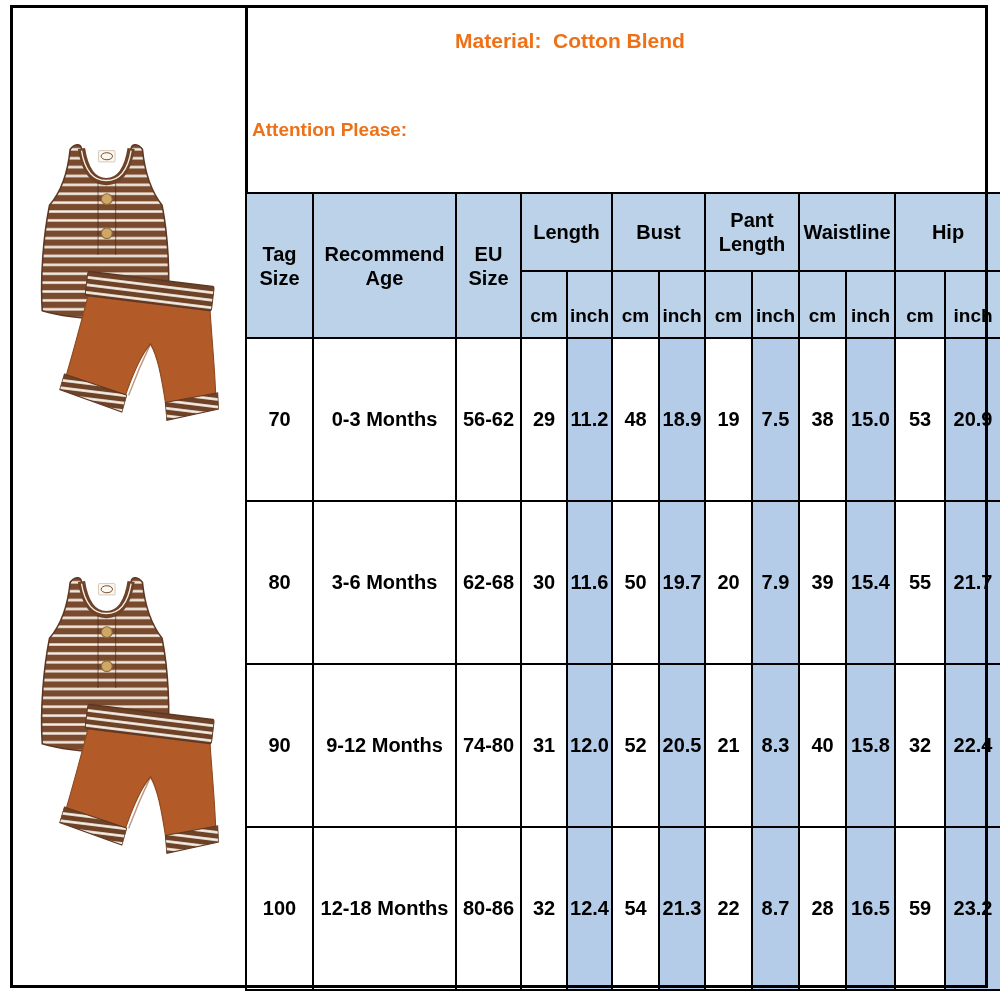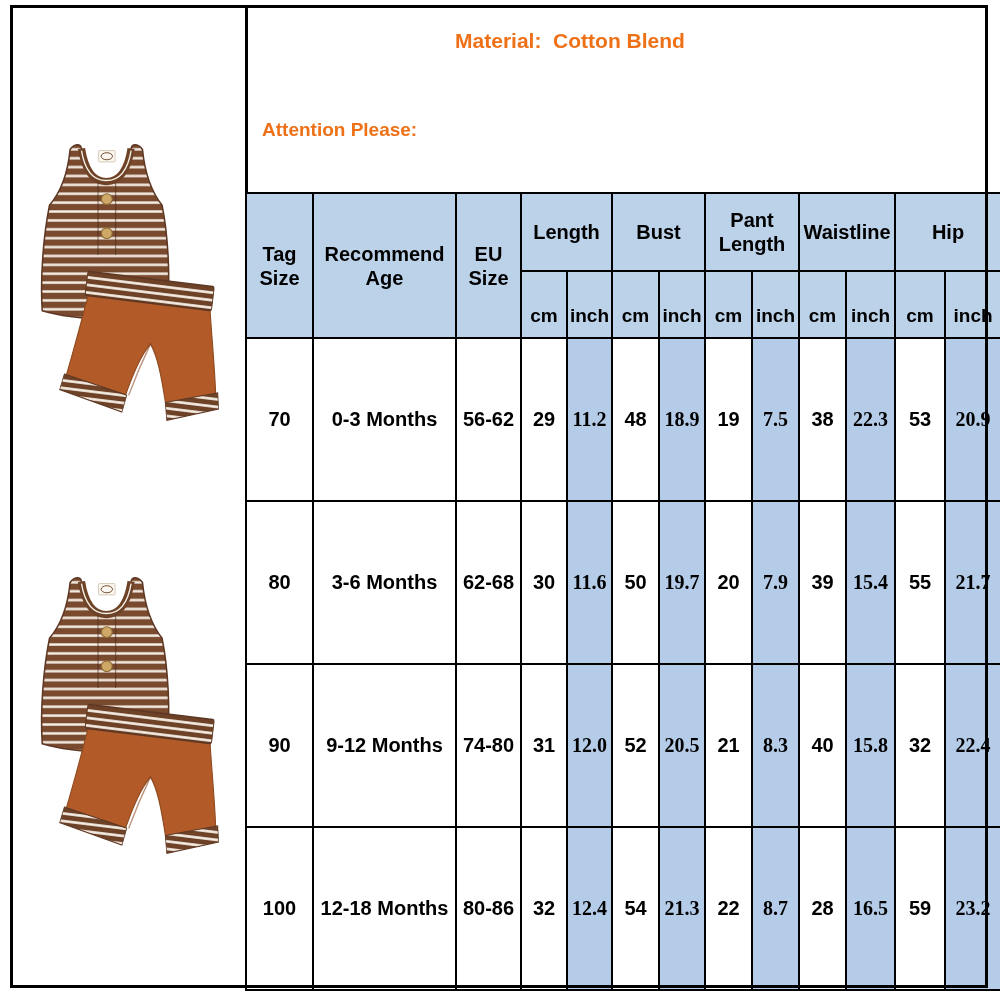--- a/index.html
+++ b/index.html
@@ -20,40 +20,40 @@
   
   .right-panel{
     position:absolute;left:245px;top:5px;width:755px;height:984px;
     box-sizing:border-box;border-left:3px solid #000;background:#fff;z-index:2;
   }
   .head-text{position:absolute;left:0;top:0;width:644px;height:187px;box-sizing:border-box;}
   .material-line{
     margin-top:24px;text-align:center;font-size:21px;font-weight:bold;
     color:var(--accent,#ee7118);white-space:pre-wrap;
   }
-  .attention{margin:14px 0 0 14px;font-size:19px;font-weight:bold;color:var(--accent,#ee7118);
+  .attention{margin:14px 0 0 4px;font-size:19px;font-weight:bold;color:var(--accent,#ee7118);
     line-height:25px;white-space:pre-wrap;}
   .note{margin:13px 0 0 6px;font-size:19px;font-weight:bold;color:var(--accent,#ee7118);
     line-height:26px;white-space:pre-wrap;}
   
   table.size{
     position:absolute;left:-3px;top:187px;width:755px;
     border-collapse:collapse;table-layout:fixed;z-index:3;
   }
   table.size th,table.size td{
     border:2px solid #000;text-align:center;vertical-align:middle;
     font-weight:bold;color:#000;padding:0;overflow:hidden;
   }
   table.size th{background:var(--header-blue,#bcd2e9);font-size:20px;line-height:24px;}
   tr.group-row{height:78px;}
   tr.unit-row{height:67px;}
   tr.unit-row th{vertical-align:bottom;padding-bottom:9px;font-size:19px;margin-left:31px;}
   tbody tr{height:163px;background:#ffffff;}
   tbody td{font-size:20px;}
-  tbody td.alt{background:var(--alt-blue,#b5cce8);font-family:Liberation Serif, serif;}
+  tbody td.alt{background:var(--alt-blue,#b5cce8);}
 </style>
 </head>
 <body>
 
 <svg width="0" height="0" style="position:absolute" aria-hidden="true">
   <defs>
     <pattern id="stripeTank" width="10" height="8.6" patternUnits="userSpaceOnUse">
       <rect width="10" height="8.6" fill="#7a4a2e"></rect>
       <rect y="6" width="10" height="2.4" fill="#f5efe6"></rect>
     </pattern>
@@ -155,21 +155,21 @@
           <td>70</td>
           <td>0-3 Months</td>
           <td>56-62</td>
           <td>29</td>
           <td class="alt">11.2</td>
           <td>48</td>
           <td class="alt">18.9</td>
           <td>19</td>
           <td class="alt">7.5</td>
           <td>38</td>
-          <td class="alt">22.3</td>
+          <td class="alt">15.0</td>
           <td>53</td>
           <td class="alt">20.9</td>
         </tr>
         <tr>
           <td>80</td>
           <td>3-6 Months</td>
           <td>62-68</td>
           <td>30</td>
           <td class="alt">11.6</td>
           <td>50</td>

